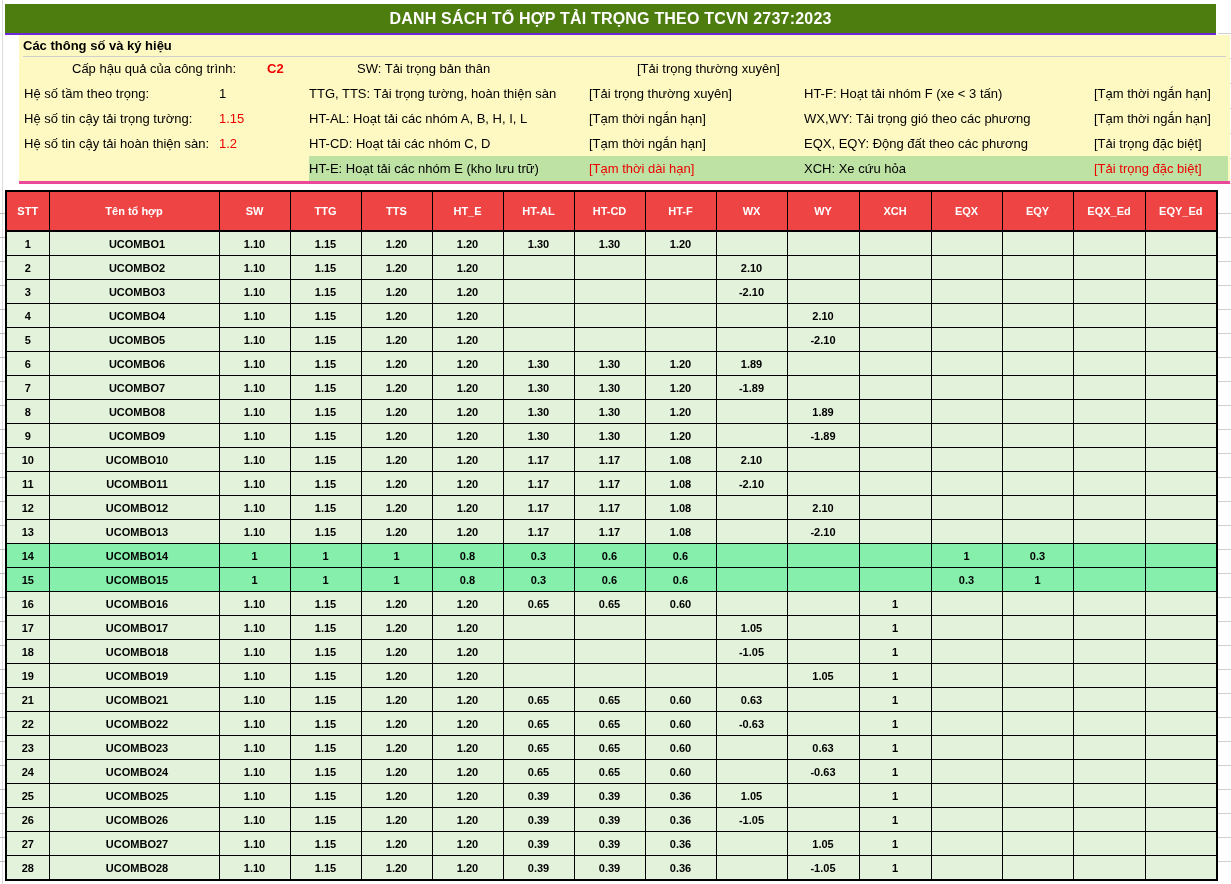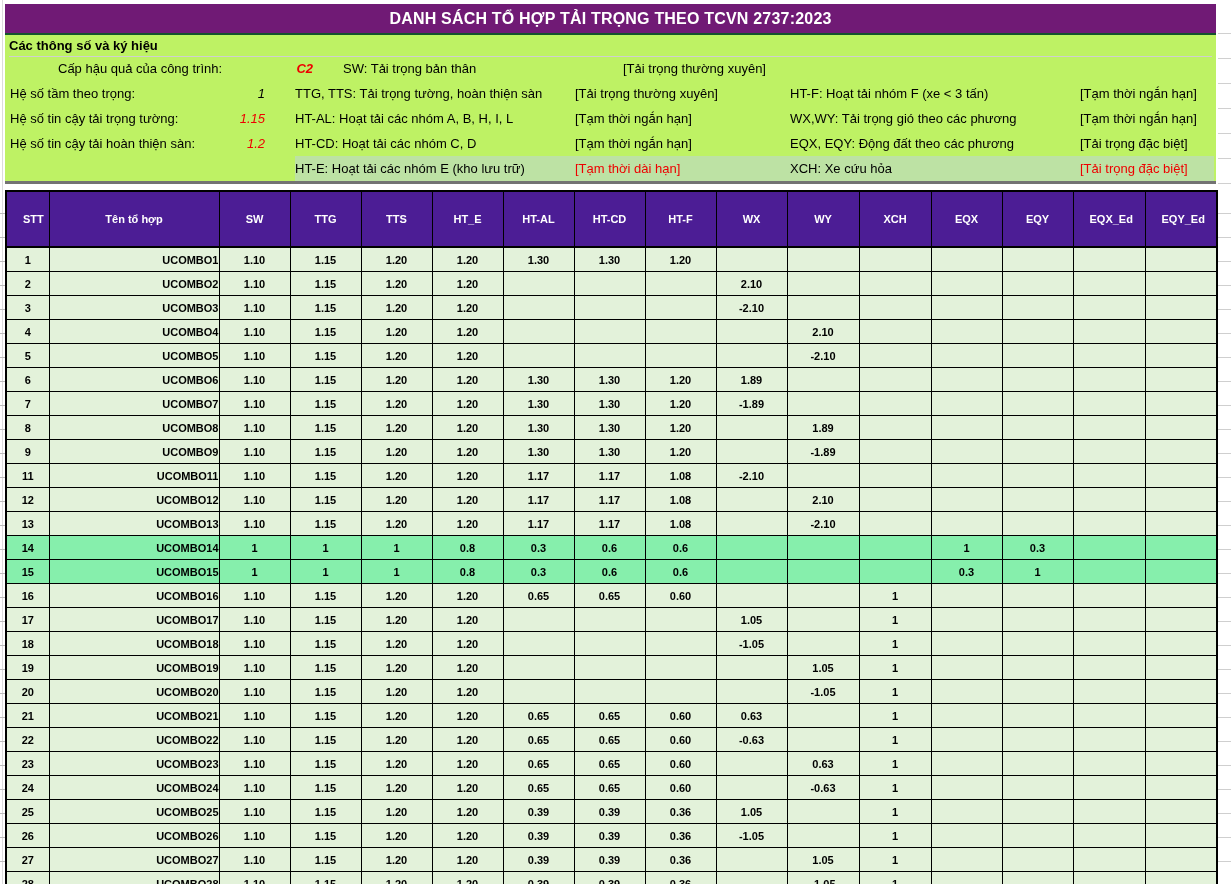--- a/index.html
+++ b/index.html
@@ -4,54 +4,54 @@
 <style>
   html,body{margin:0;padding:0;}
   body{
     width:1231px;height:884px;overflow:hidden;position:relative;
     background:#ffffff;color:#000;
     font-family:"Liberation Sans","DejaVu Sans",sans-serif;
   }
   
   .title-bar{
     position:absolute;left:5px;top:4px;width:1211px;height:29px;
-    background:#701a75;border-bottom:2px solid #14532d;
+    background:#4d7c0f;border-bottom:2px solid #6d28d9;
     color:#fff;font-weight:bold;font-size:16px;line-height:29px;text-align:center;
     letter-spacing:.2px;
   }
   
-  .params-box{position:absolute;left:5px;top:35px;width:1211px;height:146px;border-bottom:3px solid #737373;background:#bef264;}
+  .params-box{position:absolute;left:19px;top:35px;width:1211px;height:146px;border-bottom:3px solid #ec4899;background:#fef9c3;}
   .section-title{position:absolute;left:4px;top:0;width:1203px;height:21px;line-height:21px;font-weight:bold;font-size:13px;border-bottom:1px solid #cfcfcf;}
   .prow{position:absolute;left:0;width:1211px;height:25px;}
   .prow .band{position:absolute;left:290px;right:2px;top:0;bottom:0;background:#BDE2A4;}
   .prow span{position:absolute;top:0;line-height:25px;font-size:13px;white-space:nowrap;z-index:1;}
   .plabel{left:5px;}
-  .pvalue{left:200px;width:60px;text-align:right;font-style:italic;}
+  .pvalue{left:200px;width:60px;text-align:left;}
   .ldesc{left:290px;width:280px;}
   .ltag{left:570px;width:215px;}
   .rdesc{left:785px;width:285px;}
   .rtag{left:1075px;width:134px;}
   .red{color:#EE0000;}
   .bold{font-weight:bold;}
   
   table.combos{
     position:absolute;left:5px;top:190px;width:1211px;
     border-collapse:collapse;table-layout:fixed;border:2px solid #000;
   }
   table.combos th{
-    background:#4c1d95;color:#fff;font-size:11px;font-weight:bold;
-    border:1px solid #000;border-bottom:2px solid #000;height:22px;padding:16px;text-align:center;
+    background:#ef4444;color:#fff;font-size:11px;font-weight:bold;
+    border:1px solid #000;border-bottom:2px solid #000;height:22px;padding:8px;text-align:center;
     overflow:hidden;white-space:nowrap;
   }
   table.combos td{
     border:1px solid #000;height:23px;background:#E3F2DA;
     font-size:11px;font-weight:bold;text-align:center;padding:0;
     overflow:hidden;white-space:nowrap;
   }
-  table.combos td.name{text-align:right;padding-left:6px;}
+  table.combos td.name{text-align:center;padding-left:6px;}
   table.combos tr.hl td{background:#86efac;}
   
   .left-vline{position:absolute;left:2px;top:0;width:1px;height:884px;background:#dcdcdc;}
   .left-strip-t{position:absolute;left:0;top:213px;width:5px;height:671px;
     background:repeating-linear-gradient(to bottom,#bdbdbd 0 1px,transparent 1px 24px);}
   .right-strip-p{position:absolute;left:1218px;top:33px;width:13px;height:152px;
     background:repeating-linear-gradient(to bottom,#d0d0d0 0 1px,transparent 1px 25px);}
   .right-strip-t{position:absolute;left:1218px;top:213px;width:13px;height:671px;
     background:repeating-linear-gradient(to bottom,#cfcfcf 0 1px,transparent 1px 24px);}
 </style>
@@ -306,20 +306,38 @@
         <td>1.20</td>
         <td></td>
         <td>-1.89</td>
         <td></td>
         <td></td>
         <td></td>
         <td></td>
         <td></td>
       </tr>
       <tr>
+        <td>10</td>
+        <td class="name">UCOMBO10</td>
+        <td>1.10</td>
+        <td>1.15</td>
+        <td>1.20</td>
+        <td>1.20</td>
+        <td>1.17</td>
+        <td>1.17</td>
+        <td>1.08</td>
+        <td>2.10</td>
+        <td></td>
+        <td></td>
+        <td></td>
+        <td></td>
+        <td></td>
+        <td></td>
+      </tr>
+      <tr>
         <td>11</td>
         <td class="name">UCOMBO11</td>
         <td>1.10</td>
         <td>1.15</td>
         <td>1.20</td>
         <td>1.20</td>
         <td>1.17</td>
         <td>1.17</td>
         <td>1.08</td>
         <td>-2.10</td>
@@ -468,38 +486,20 @@
         <td></td>
         <td></td>
         <td>1.05</td>
         <td>1</td>
         <td></td>
         <td></td>
         <td></td>
         <td></td>
       </tr>
       <tr>
-        <td>20</td>
-        <td class="name">UCOMBO20</td>
-        <td>1.10</td>
-        <td>1.15</td>
-        <td>1.20</td>
-        <td>1.20</td>
-        <td></td>
-        <td></td>
-        <td></td>
-        <td></td>
-        <td>-1.05</td>
-        <td>1</td>
-        <td></td>
-        <td></td>
-        <td></td>
-        <td></td>
-      </tr>
-      <tr>
         <td>21</td>
         <td class="name">UCOMBO21</td>
         <td>1.10</td>
         <td>1.15</td>
         <td>1.20</td>
         <td>1.20</td>
         <td>0.65</td>
         <td>0.65</td>
         <td>0.60</td>
         <td>0.63</td>

